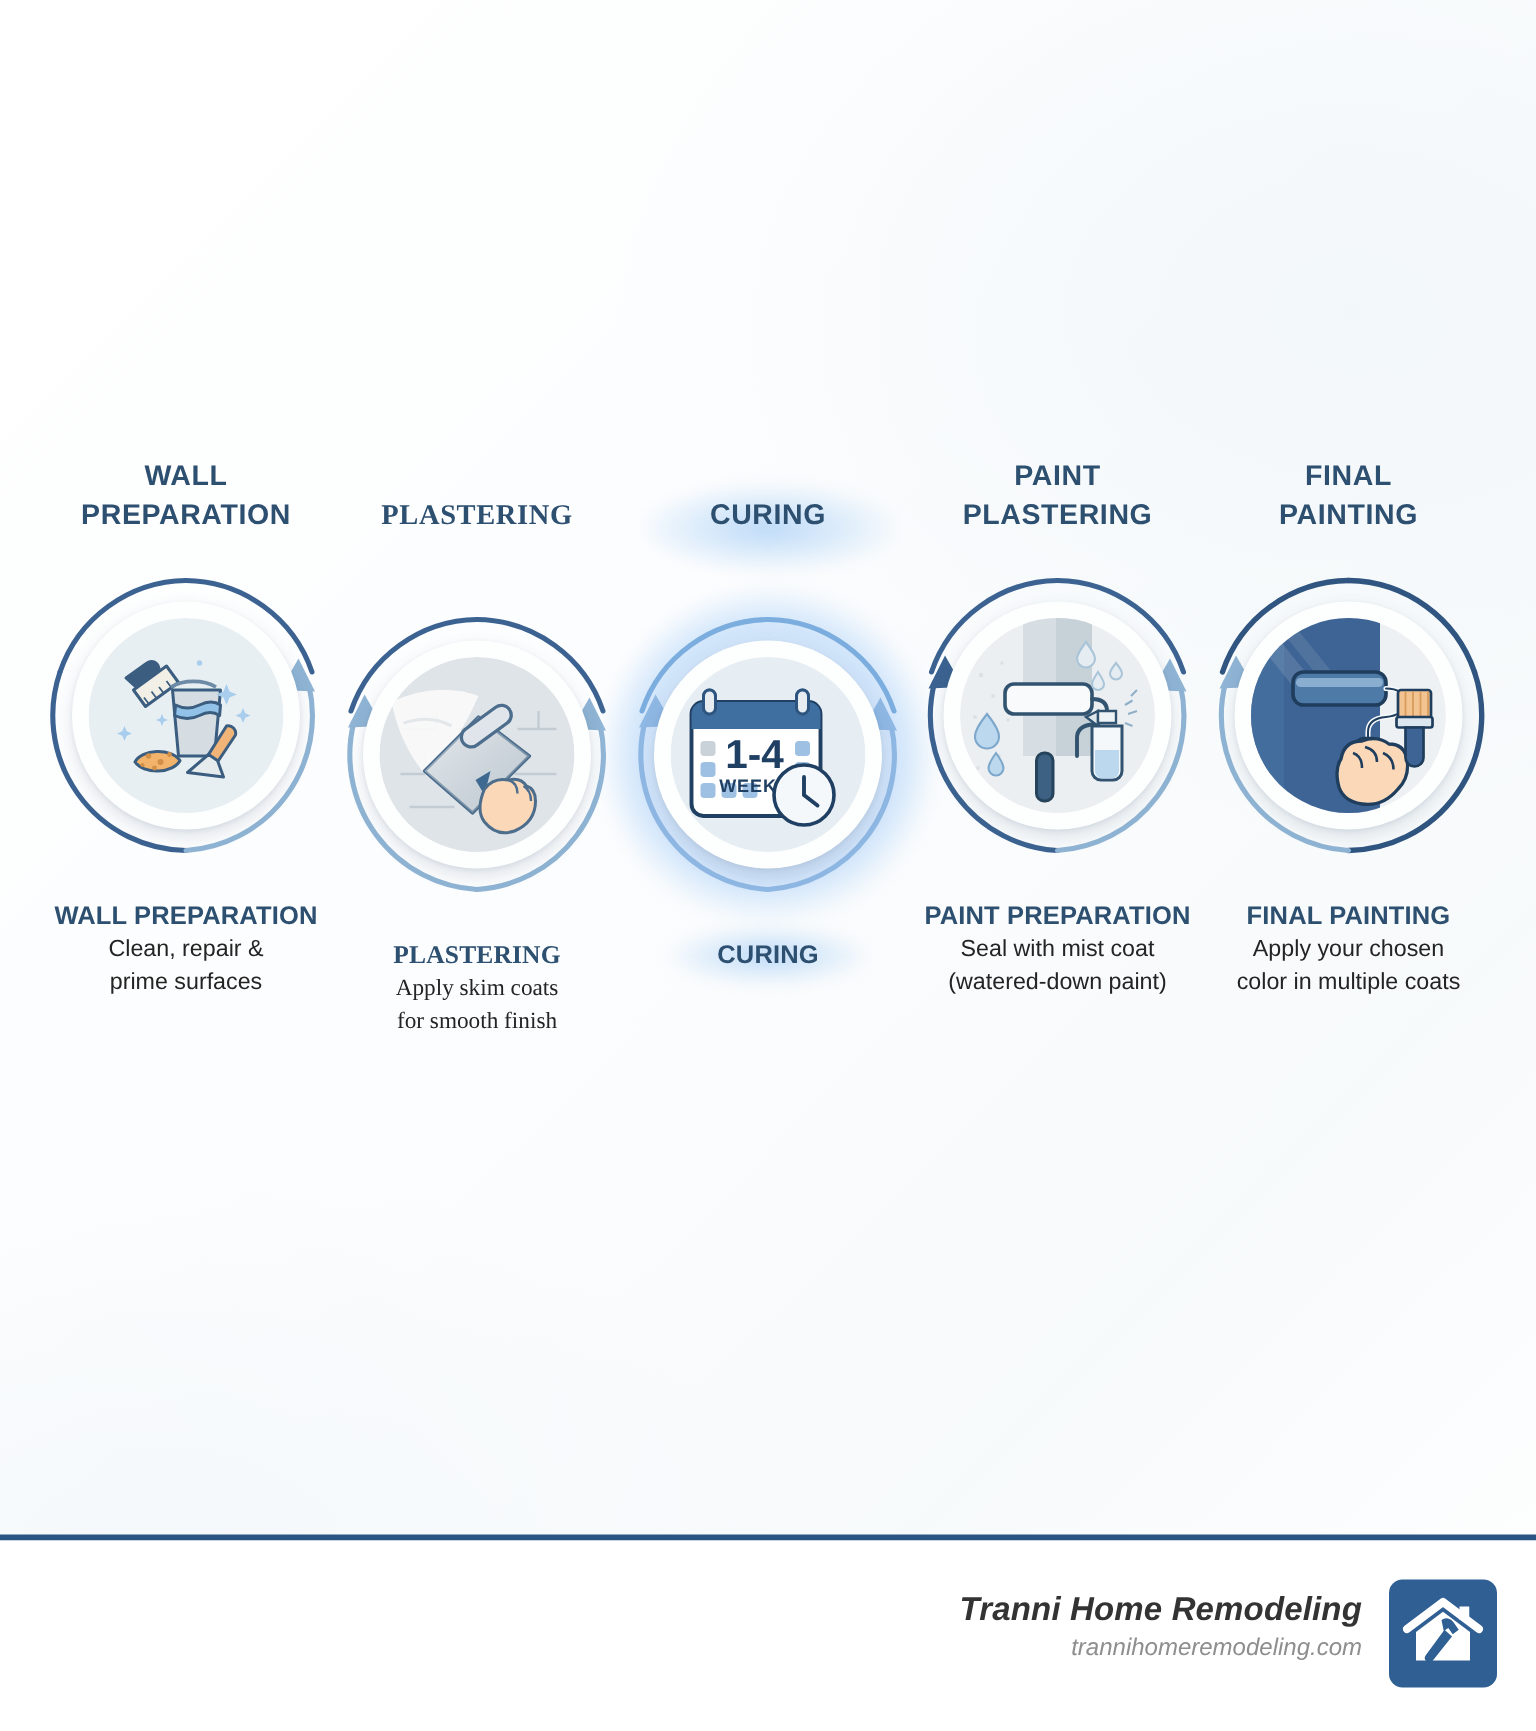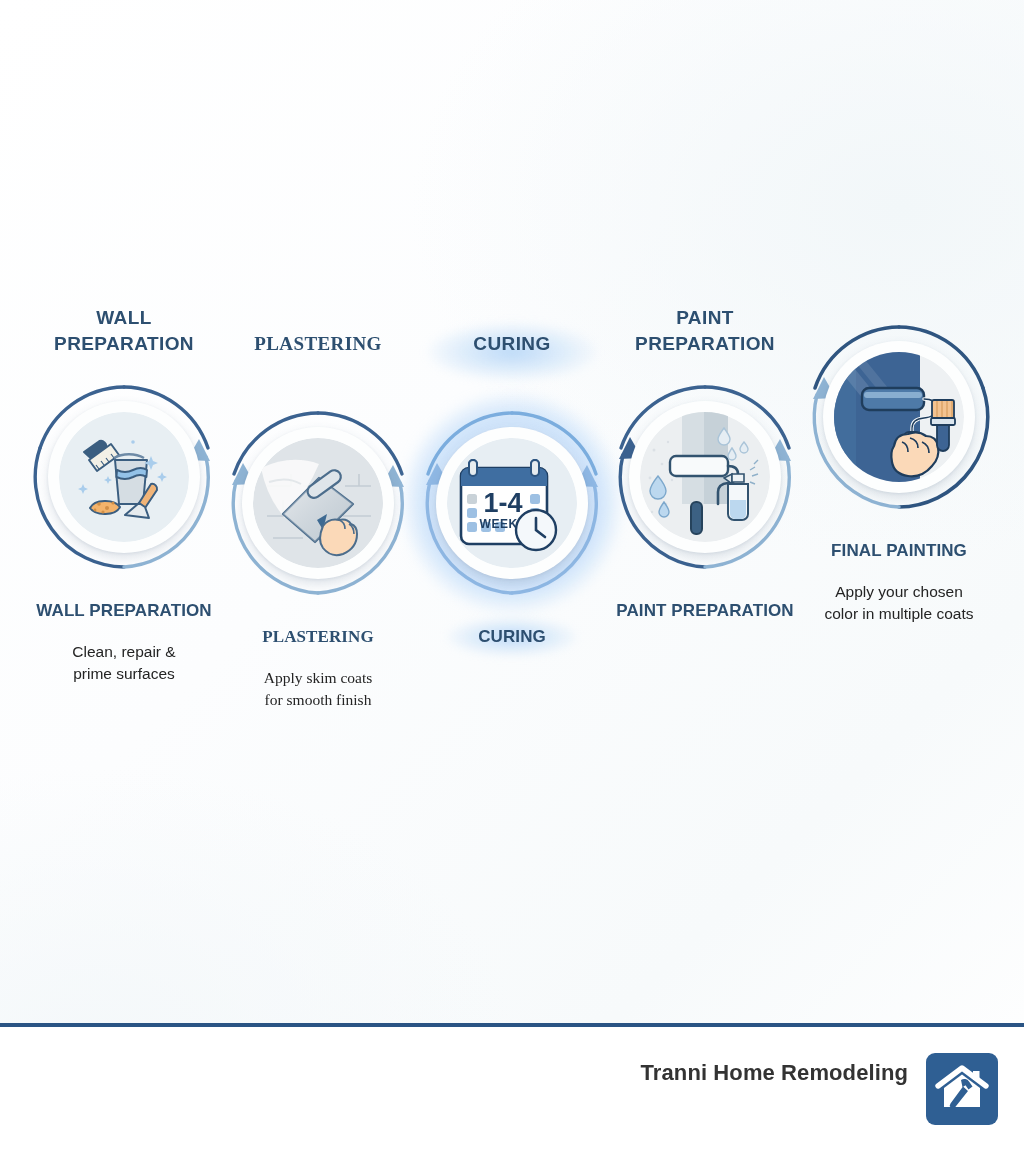--- a/index.html
+++ b/index.html
@@ -150,21 +150,21 @@
     transform: translate(-50%, -50%);
     width: 130px;
     height: 38px;
     border-radius: 50%;
     background: radial-gradient(ellipse at center, rgba(150,196,244,0.60) 0%, rgba(175,212,247,0.32) 48%, rgba(205,229,250,0) 76%);
     filter: blur(5px);
     z-index: -1;
     pointer-events: none;
   }
   .desc {
-    margin-top: 20px;
+    margin-top: 1px;
     font-size: 15.5px;
     line-height: 22px;
     color: #242424;
     white-space: pre-line;
   }
 
   
   #footer-rule {
     position: absolute;
     left: 0;
@@ -179,20 +179,21 @@
     top: 1027px;
     width: 1024px;
     height: 127px;
     background: #ffffff;
   }
   #footer-brand {
     position: absolute;
     right: 116px;
     top: 32px;
     text-align: right;
+    font-style: italic;
   }
   #brand-name {
     font-size: 22px;
     font-weight: bold;
     color: #333333;
     line-height: 28px;
     letter-spacing: 0.1px;
   }
   #brand-url {
     font-size: 16px;
@@ -364,21 +365,21 @@
             </svg>
           </div>
         </div>
       </div>
 
       <div class="bottom-label">CURING<span class="label-glow"></span></div>
     </div>
 
     <div class="step step-3">
       <div class="top-title">PAINT
-PREPARATION</div>
+PLASTERING</div>
 
       <div class="circle-wrap">
         <svg class="ring-svg" viewBox="0 0 194 200">
           <path d="M 97 10 A 90 90 0 0 1 181 71" fill="none" stroke="#3b6290" stroke-width="3.4" stroke-linecap="round"></path>
           <path d="M 97 10 A 90 90 0 0 0 13 71" fill="none" stroke="#3b6290" stroke-width="3.4" stroke-linecap="round"></path>
           <path d="M 15 78 A 90 90 0 0 0 97 190" fill="none" stroke="#3b6290" stroke-width="3.4" stroke-linecap="round"></path>
           <path d="M 97 190 A 90 90 0 0 0 179 80" fill="none" stroke="#8fb4d4" stroke-width="3.4" stroke-linecap="round"></path>
           <path d="M 172 62 L 183 84 L 160 83 Z" fill="#8fb4d4"></path>
           <path d="M 22 60 L 11 82 L 34 81 Z" fill="#3b6290"></path>
         </svg>
@@ -419,23 +420,27 @@
                 <g stroke="#8fb0c9" stroke-width="1.4" fill="none">
                   <path d="M110 58 l5 -3 M112 64 l6 -2 M110 70 l5 2 M114 52 l4 -4"></path>
                 </g>
               </g>
             </svg>
           </div>
         </div>
       </div>
 
       <div class="bottom-label">PAINT PREPARATION</div>
+      <div class="desc">Seal with mist coat
+(watered-down paint)</div>
     </div>
 
     <div class="step step-4">
+      <div class="top-title">FINAL
+PAINTING</div>
 
       <div class="circle-wrap">
         <svg class="ring-svg" viewBox="0 0 194 200">
           <path d="M 97 10 A 90 90 0 0 1 181 71" fill="none" stroke="#2f5580" stroke-width="3.6" stroke-linecap="round"></path>
           <path d="M 97 10 A 90 90 0 0 0 13 71" fill="none" stroke="#2f5580" stroke-width="3.6" stroke-linecap="round"></path>
           <path d="M 181 71 A 90 90 0 0 1 97 190" fill="none" stroke="#2f5580" stroke-width="3.6" stroke-linecap="round"></path>
           <path d="M 15 78 A 90 90 0 0 0 97 190" fill="none" stroke="#8fb4d4" stroke-width="3.4" stroke-linecap="round"></path>
           <path d="M 22 60 L 11 82 L 34 81 Z" fill="#8fb4d4"></path>
         </svg>
         <div class="disc">
@@ -474,20 +479,21 @@
       <div class="desc">Apply your chosen
 color in multiple coats</div>
     </div>
 
   </div>
 
   <div id="footer-rule"></div>
   <div id="footer">
     <div id="footer-brand">
       <div id="brand-name">Tranni Home Remodeling</div>
+      <div id="brand-url">trannihomeremodeling.com</div>
     </div>
     <div id="footer-logo">
       <svg width="54" height="54" viewBox="0 0 54 54">
         <path d="M3 24 L27 6 L51 24" fill="none" stroke="#ffffff" stroke-width="5.4" stroke-linejoin="round" stroke-linecap="round"></path>
         <rect x="38" y="9" width="6.5" height="9" fill="#ffffff"></rect>
         <path d="M9 26 L27 12.5 L45 26 L45 45 L9 45 Z" fill="#ffffff"></path>
         <path d="M26 18 a5.5 5.5 0 0 1 8 1.5 l3.5 5 l-4 3 l-3 -4.2 l-3 2 z" fill="#2f5f93"></path>
         <path d="M28 24.5 L15.5 41.5 a3 3 0 0 0 4.2 4.2 L33 29 Z" fill="#2f5f93"></path>
       </svg>
     </div>

